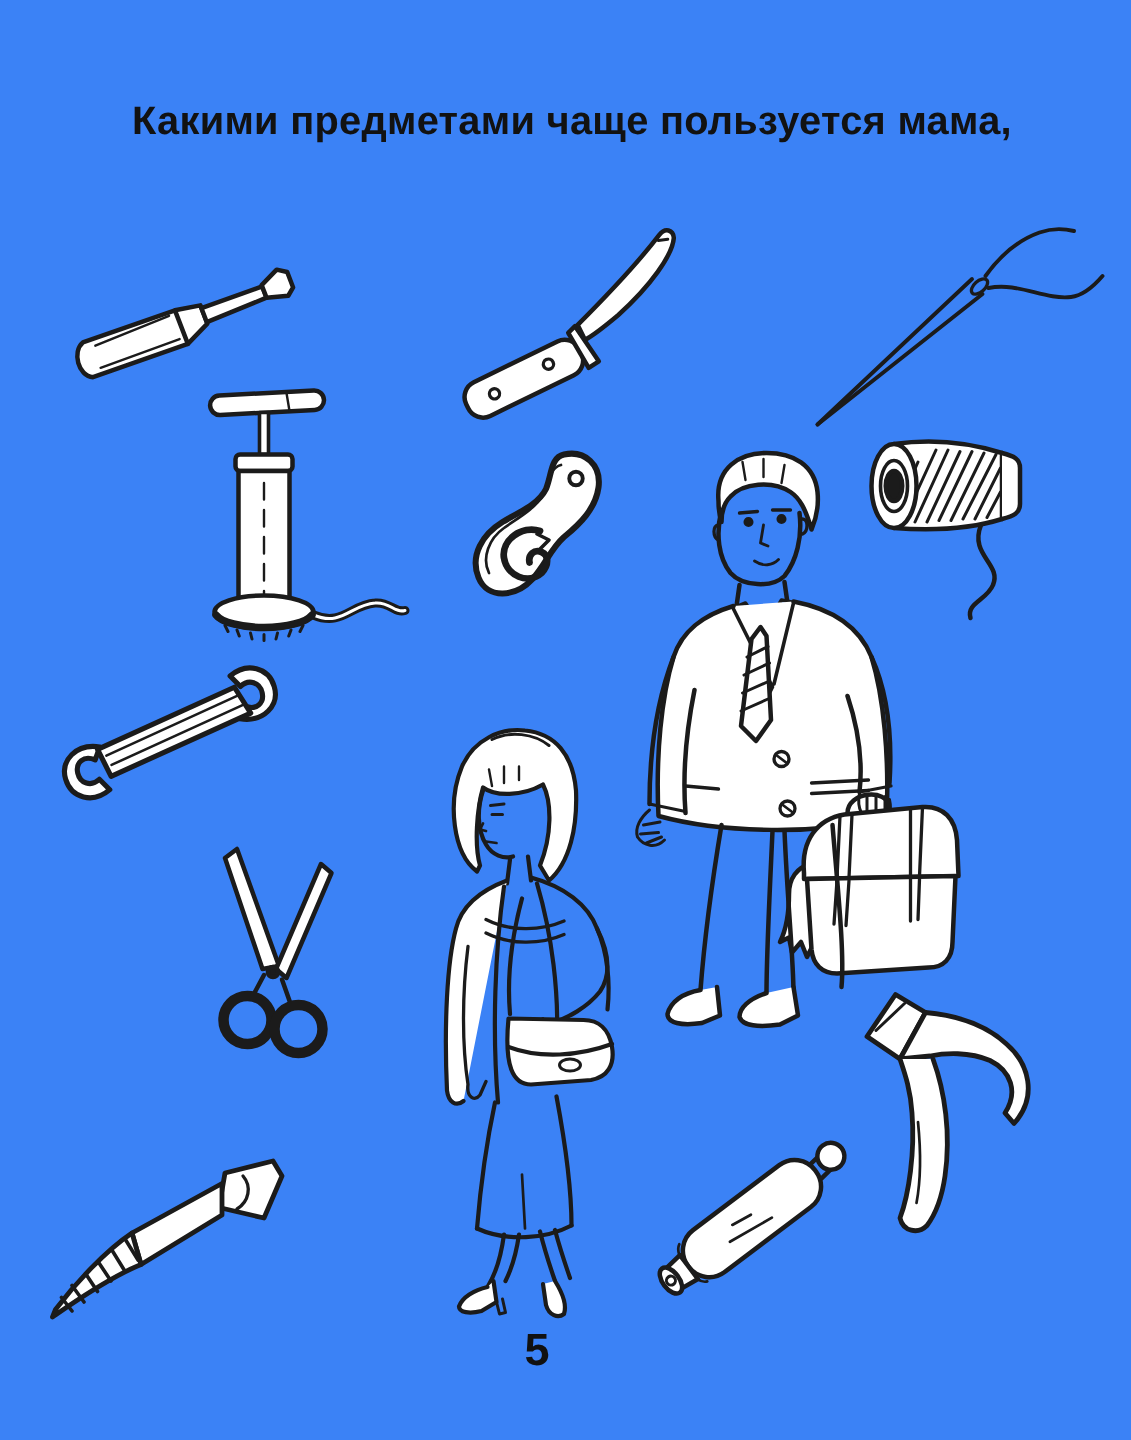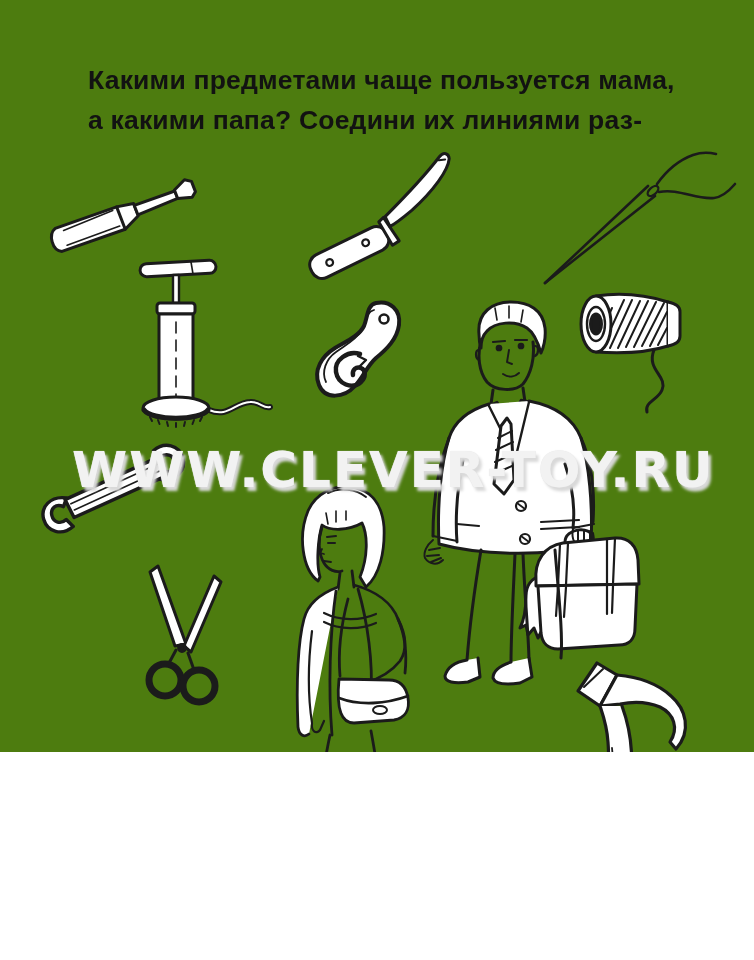--- a/index.html
+++ b/index.html
@@ -1,17 +1,17 @@
 <!DOCTYPE html>
 <html><head>
 <meta charset="utf-8">
 <style>
   html,body{margin:0;padding:0;background:#fff;}
   .page{
-    position:relative;width:754px;height:752px;background:#4d7c0f;overflow:hidden;
+    position:relative;width:754px;height:960px;background:#3b82f6;overflow:hidden;
     font-family:"Liberation Sans", sans-serif;color:#141414;
   }
   .task{
     position:absolute;left:88px;top:60px;width:600px;
     font-size:26.5px;font-weight:bold;line-height:40px;letter-spacing:.2px;color:#121212;
   }
   .watermark{
     position:absolute;left:72px;top:441px;white-space:nowrap;
     font-family:"DejaVu Sans", sans-serif;font-size:50px;font-weight:bold;letter-spacing:2px;
     color:#f2f2f2;text-shadow:0 0 1px #dedede, 3px 4px 3px #d9d9d9;
@@ -26,24 +26,22 @@
   .ink{stroke:#1b1b1b;fill:#ffffff;stroke-linejoin:round;stroke-linecap:round;}
   .line{stroke:#1b1b1b;fill:none;stroke-linejoin:round;stroke-linecap:round;}
 </style>
 </head>
 <body>
 
 <div class="page">
 
   <div class="task">
     <div>Какими предметами чаще пользуется мама,</div>
-    <div>а какими папа? Соедини их линиями раз-</div>
-  </div>
-
-  <div class="watermark">WWW.CLEVER-TOY.RU</div>
+  </div>
+
 
   <div class="illus" style="left:36px;top:168px;">
     <svg width="165" height="95" viewBox="0 0 165 95" aria-label="screwdriver">
       <g transform="rotate(-21 82 48)" class="ink" stroke-width="3">
         <path d="M19,37 C10,40 8,57 17,61 L84,63 C89,57 89,43 84,39 Z"></path>
         <path d="M26,42 L79,41 M24,57 L80,58" fill="none" stroke-width="1.6"></path>
         <path d="M84,39 L101,42 L101,55 L84,63 Z"></path>
         <path d="M101,44 L144,45 L144,53 L101,54 Z"></path>
         <path d="M144,44 L157,38 L163,42 L163,53 L158,57 L144,53 Z"></path>
       </g>

